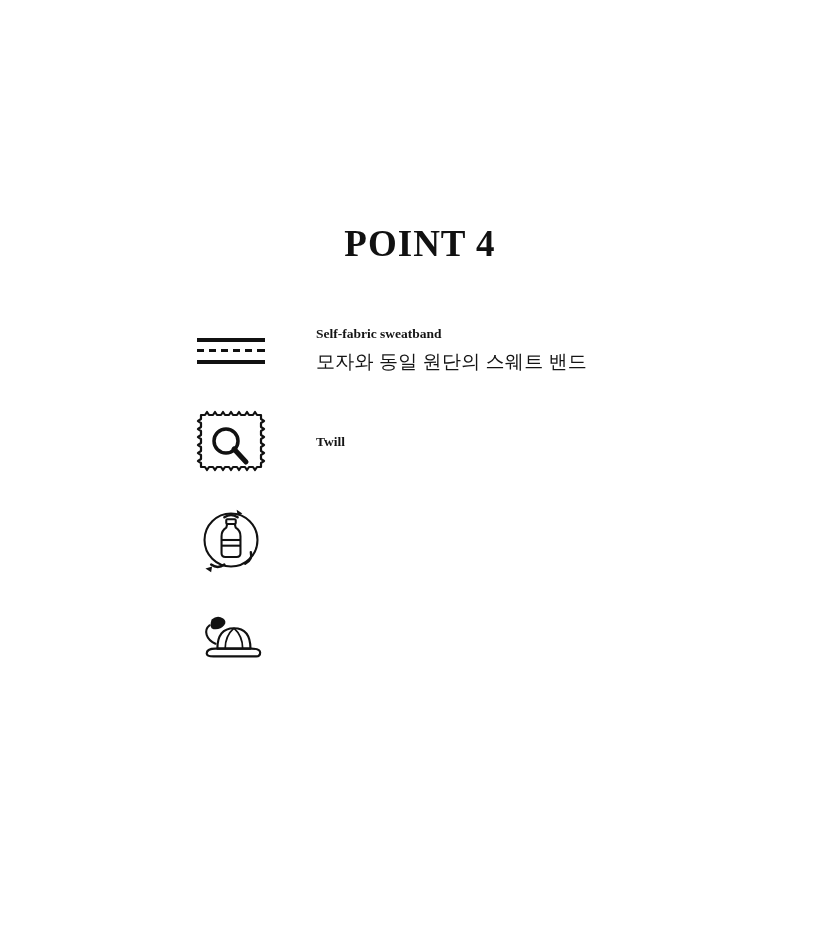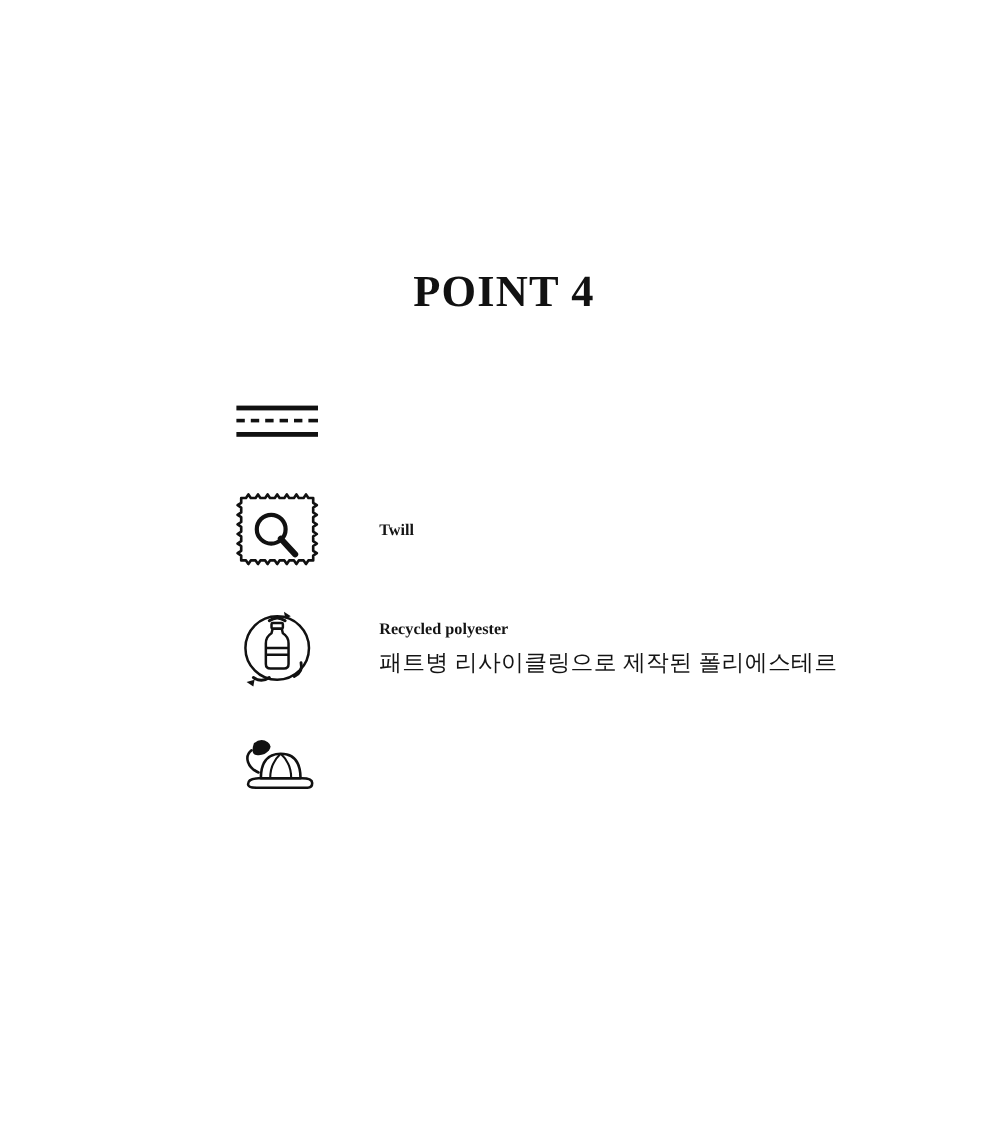--- a/index.html
+++ b/index.html
@@ -95,20 +95,24 @@
             <rect x="1" y="27" width="7" height="3"></rect>
             <rect x="13" y="27" width="7" height="3"></rect>
             <rect x="25" y="27" width="7" height="3"></rect>
             <rect x="37" y="27" width="7" height="3"></rect>
             <rect x="49" y="27" width="7" height="3"></rect>
             <rect x="61" y="27" width="8" height="3"></rect>
           </g>
           <rect x="1" y="38" width="68" height="4" fill="#111"></rect>
         </svg>
       </div>
+      <div class="feature-text">
+        <div class="feature-en">Self-fabric sweatband</div>
+        <div class="feature-ko">모자와 동일 원단의 스웨트 밴드</div>
+      </div>
     </div>
 
     <div class="feature row-2">
       <div class="feature-icon">
         <svg width="70" height="74" viewBox="0 0 70 74">
           <path d="M5 7 h4 l2 -3 l2 3 h4 l2 -3 l2 3 h4 l2 -3 l2 3 h4 l2 -3 l2 3 h4 l2 -3 l2 3 h4 l2 -3 l2 3 h4 l2 -3 l2 3 h4
                    v4 l3 2 l-3 2 v4 l3 2 l-3 2 v4 l3 2 l-3 2 v4 l3 2 l-3 2 v4 l3 2 l-3 2 v4 l3 2 l-3 2 v4
                    h-4 l-2 3 l-2 -3 h-4 l-2 3 l-2 -3 h-4 l-2 3 l-2 -3 h-4 l-2 3 l-2 -3 h-4 l-2 3 l-2 -3 h-4 l-2 3 l-2 -3 h-4 l-2 3 l-2 -3 h-4
                    v-4 l-3 -2 l3 -2 v-4 l-3 -2 l3 -2 v-4 l-3 -2 l3 -2 v-4 l-3 -2 l3 -2 v-4 l-3 -2 l3 -2 v-4 l-3 -2 l3 -2 z" fill="none" stroke="#111" stroke-width="2.2" stroke-linejoin="round"></path>
           <circle cx="30" cy="33" r="12" fill="none" stroke="#111" stroke-width="3.5"></circle>
@@ -131,24 +135,20 @@
           <path d="M58 50 q2 8 -6 12" fill="none" stroke="#111" stroke-width="2.6" stroke-linecap="round"></path>
 
           <g fill="none" stroke="#111" stroke-width="2.2" stroke-linejoin="round">
             <rect x="32" y="15" width="10" height="5" rx="1"></rect>
             <path d="M33 20 l-1 4 q-5 3 -5 9 v18 q0 4 4 4 h12 q4 0 4 -4 v-18 q0 -6 -5 -9 l-1 -4 z"></path>
             <line x1="27" y1="37" x2="47" y2="37"></line>
             <line x1="27" y1="43" x2="47" y2="43"></line>
           </g>
         </svg>
       </div>
-      <div class="feature-text">
-        <div class="feature-en">Recycled polyester</div>
-        <div class="feature-ko">패트병 리사이클링으로 제작된 폴리에스테르</div>
-      </div>
     </div>
 
     <div class="feature row-4">
       <div class="feature-icon">
         <svg width="72" height="48" viewBox="0 0 72 48">
 
           <path d="M22 38 q0 -21 17 -21 q17 0 17 21 z" fill="none" stroke="#111" stroke-width="2.2" stroke-linejoin="round"></path>
           <path d="M39 17 q-9 8 -9 21" fill="none" stroke="#111" stroke-width="1.8"></path>
           <path d="M39 17 q9 8 9 21" fill="none" stroke="#111" stroke-width="1.8"></path>
 

